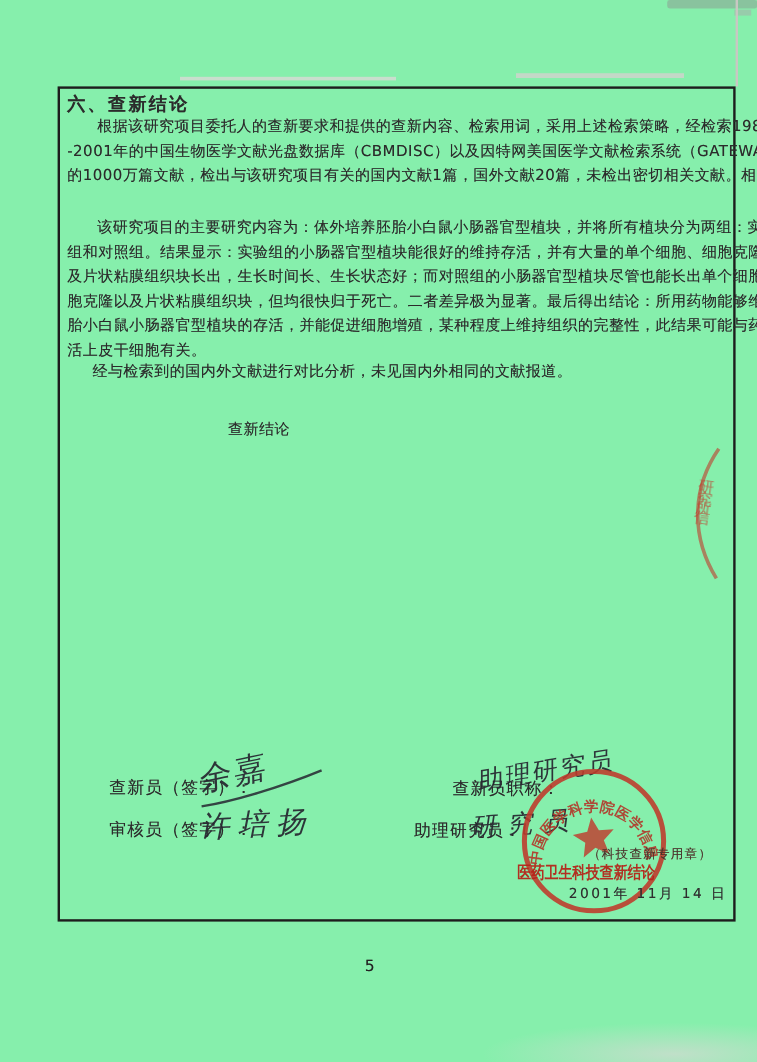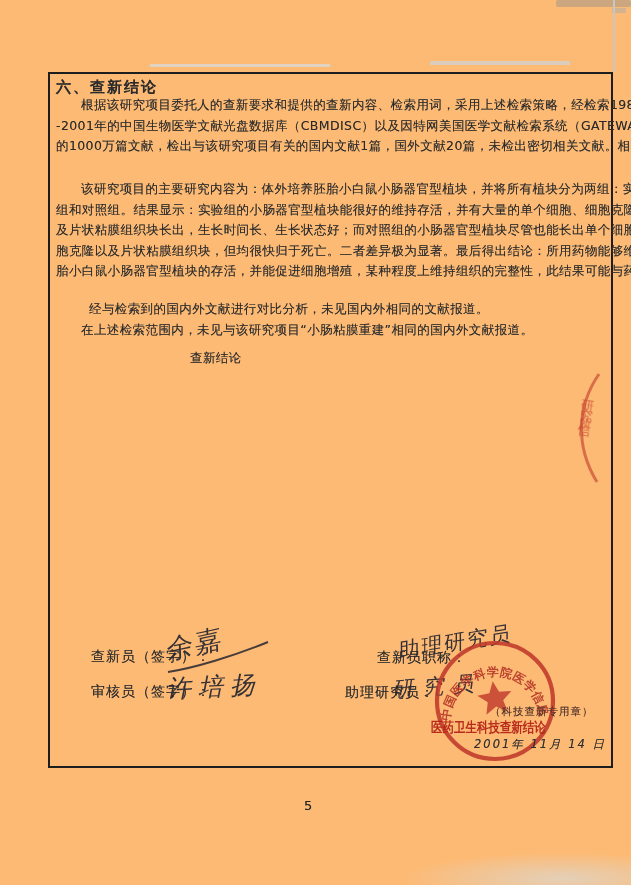--- a/index.html
+++ b/index.html
@@ -5,21 +5,21 @@
   html,body{margin:0;padding:0;}
   body{
     width:631px;height:885px;
     background:#ffffff;
     font-family:"DejaVu Sans", sans-serif;
     position:relative;
     overflow:hidden;
   }
   .page{
     position:absolute;left:0;top:0;width:631px;height:885px;
-    background:#fdba74;
+    background:#86efac;
   }
   
   .artifact{position:absolute;pointer-events:none;}
   .smudge-top-right{left:556px;top:0;width:75px;height:7px;background:#8f8f8d;opacity:.45;border-radius:2px;}
   .smudge-top-right2{left:612px;top:8px;width:14px;height:5px;background:#aaa;opacity:.5;}
   .edge-line-top{left:613px;top:0;width:2px;height:72px;background:#c9c7c2;}
   .dash1{left:150px;top:64px;width:180px;height:3px;background:#dadad6;opacity:.8;}
   .dash2{left:430px;top:61px;width:140px;height:4px;background:#d2d2ce;opacity:.8;}
   .smudge-bottom{left:400px;top:852px;width:231px;height:33px;background:radial-gradient(ellipse at 70% 80%, #d9d9d5 0%, rgba(217,217,213,0) 70%);opacity:.7;}
 
@@ -66,21 +66,20 @@
     position:absolute;left:431px;top:719px;
     font-size:14px;font-weight:bold;color:#b5251a;
     letter-spacing:0;white-space:nowrap;
     transform:scaleX(.82);transform-origin:left;
     filter:blur(.4px);opacity:.95;
   }
   .stamp-date{
     position:absolute;left:474px;top:737px;
     font-size:11.5px;color:#2e2e2e;letter-spacing:2px;white-space:nowrap;
     text-shadow:0 0 .4px rgba(60,60,60,.5);
-    font-style:italic;
   }
 
   
   .edge-stamp{position:absolute;left:565px;top:368px;width:50px;height:120px;}
   .edge-stamp-text{
     position:absolute;left:578px;top:390px;
     writing-mode:vertical-rl;
     font-size:13px;color:#c03a2b;opacity:.7;letter-spacing:8px;
     transform:rotate(8deg);filter:blur(.3px);white-space:nowrap;
   }
@@ -108,25 +107,25 @@
       <div class="line">-2001年的中国生物医学文献光盘数据库（CBMDISC）以及因特网美国医学文献检索系统（GATEWAY）</div>
       <div class="line">的1000万篇文献，检出与该研究项目有关的国内文献1篇，国外文献20篇，未检出密切相关文献。相关</div>
     </div>
 
   <div class="block printed" style="left:56px;top:179px;">
       <div class="line">该研究项目的主要研究内容为：体外培养胚胎小白鼠小肠器官型植块，并将所有植块分为两组：实验</div>
       <div class="line">组和对照组。结果显示：实验组的小肠器官型植块能很好的维持存活，并有大量的单个细胞、细胞克隆以</div>
       <div class="line">及片状粘膜组织块长出，生长时间长、生长状态好；而对照组的小肠器官型植块尽管也能长出单个细胞、细</div>
       <div class="line">胞克隆以及片状粘膜组织块，但均很快归于死亡。二者差异极为显著。最后得出结论：所用药物能够维持胚</div>
       <div class="line">胎小白鼠小肠器官型植块的存活，并能促进细胞增殖，某种程度上维持组织的完整性，此结果可能与药物激</div>
+      <div class="line">活上皮干细胞有关。</div>
     </div>
 
-  <div class="single-line printed" style="left:64px;top:301px;text-indent:2em;">经与检索到的国内外文献进行对比分析，未见国内外相同的文献报道。</div>
+  <div class="single-line printed" style="left:52px;top:301px;text-indent:2em;">经与检索到的国内外文献进行对比分析，未见国内外相同的文献报道。</div>
 
-  <div class="single-line printed" style="left:56px;top:322px;text-indent:2em;">在上述检索范围内，未见与该研究项目“小肠粘膜重建”相同的国内外文献报道。</div>
 
   <div class="single-line printed" style="left:190px;top:350px;">查新结论</div>
 
   <div class="sign-label printed" style="left:91px;top:648px;">查新员（签字）：</div>
   <div class="sign-label printed" style="left:91px;top:683px;">审核员（签字）：</div>
   <div class="sign-label printed" style="left:345px;top:649px;margin-left:32px;">查新员职称：</div>
   <div class="sign-label printed" style="left:345px;top:684px;">助理研究员：</div>
 
   <div class="handwriting hw-sig1">余嘉</div>
   <svg class="sig-flourish" width="110" height="45">

